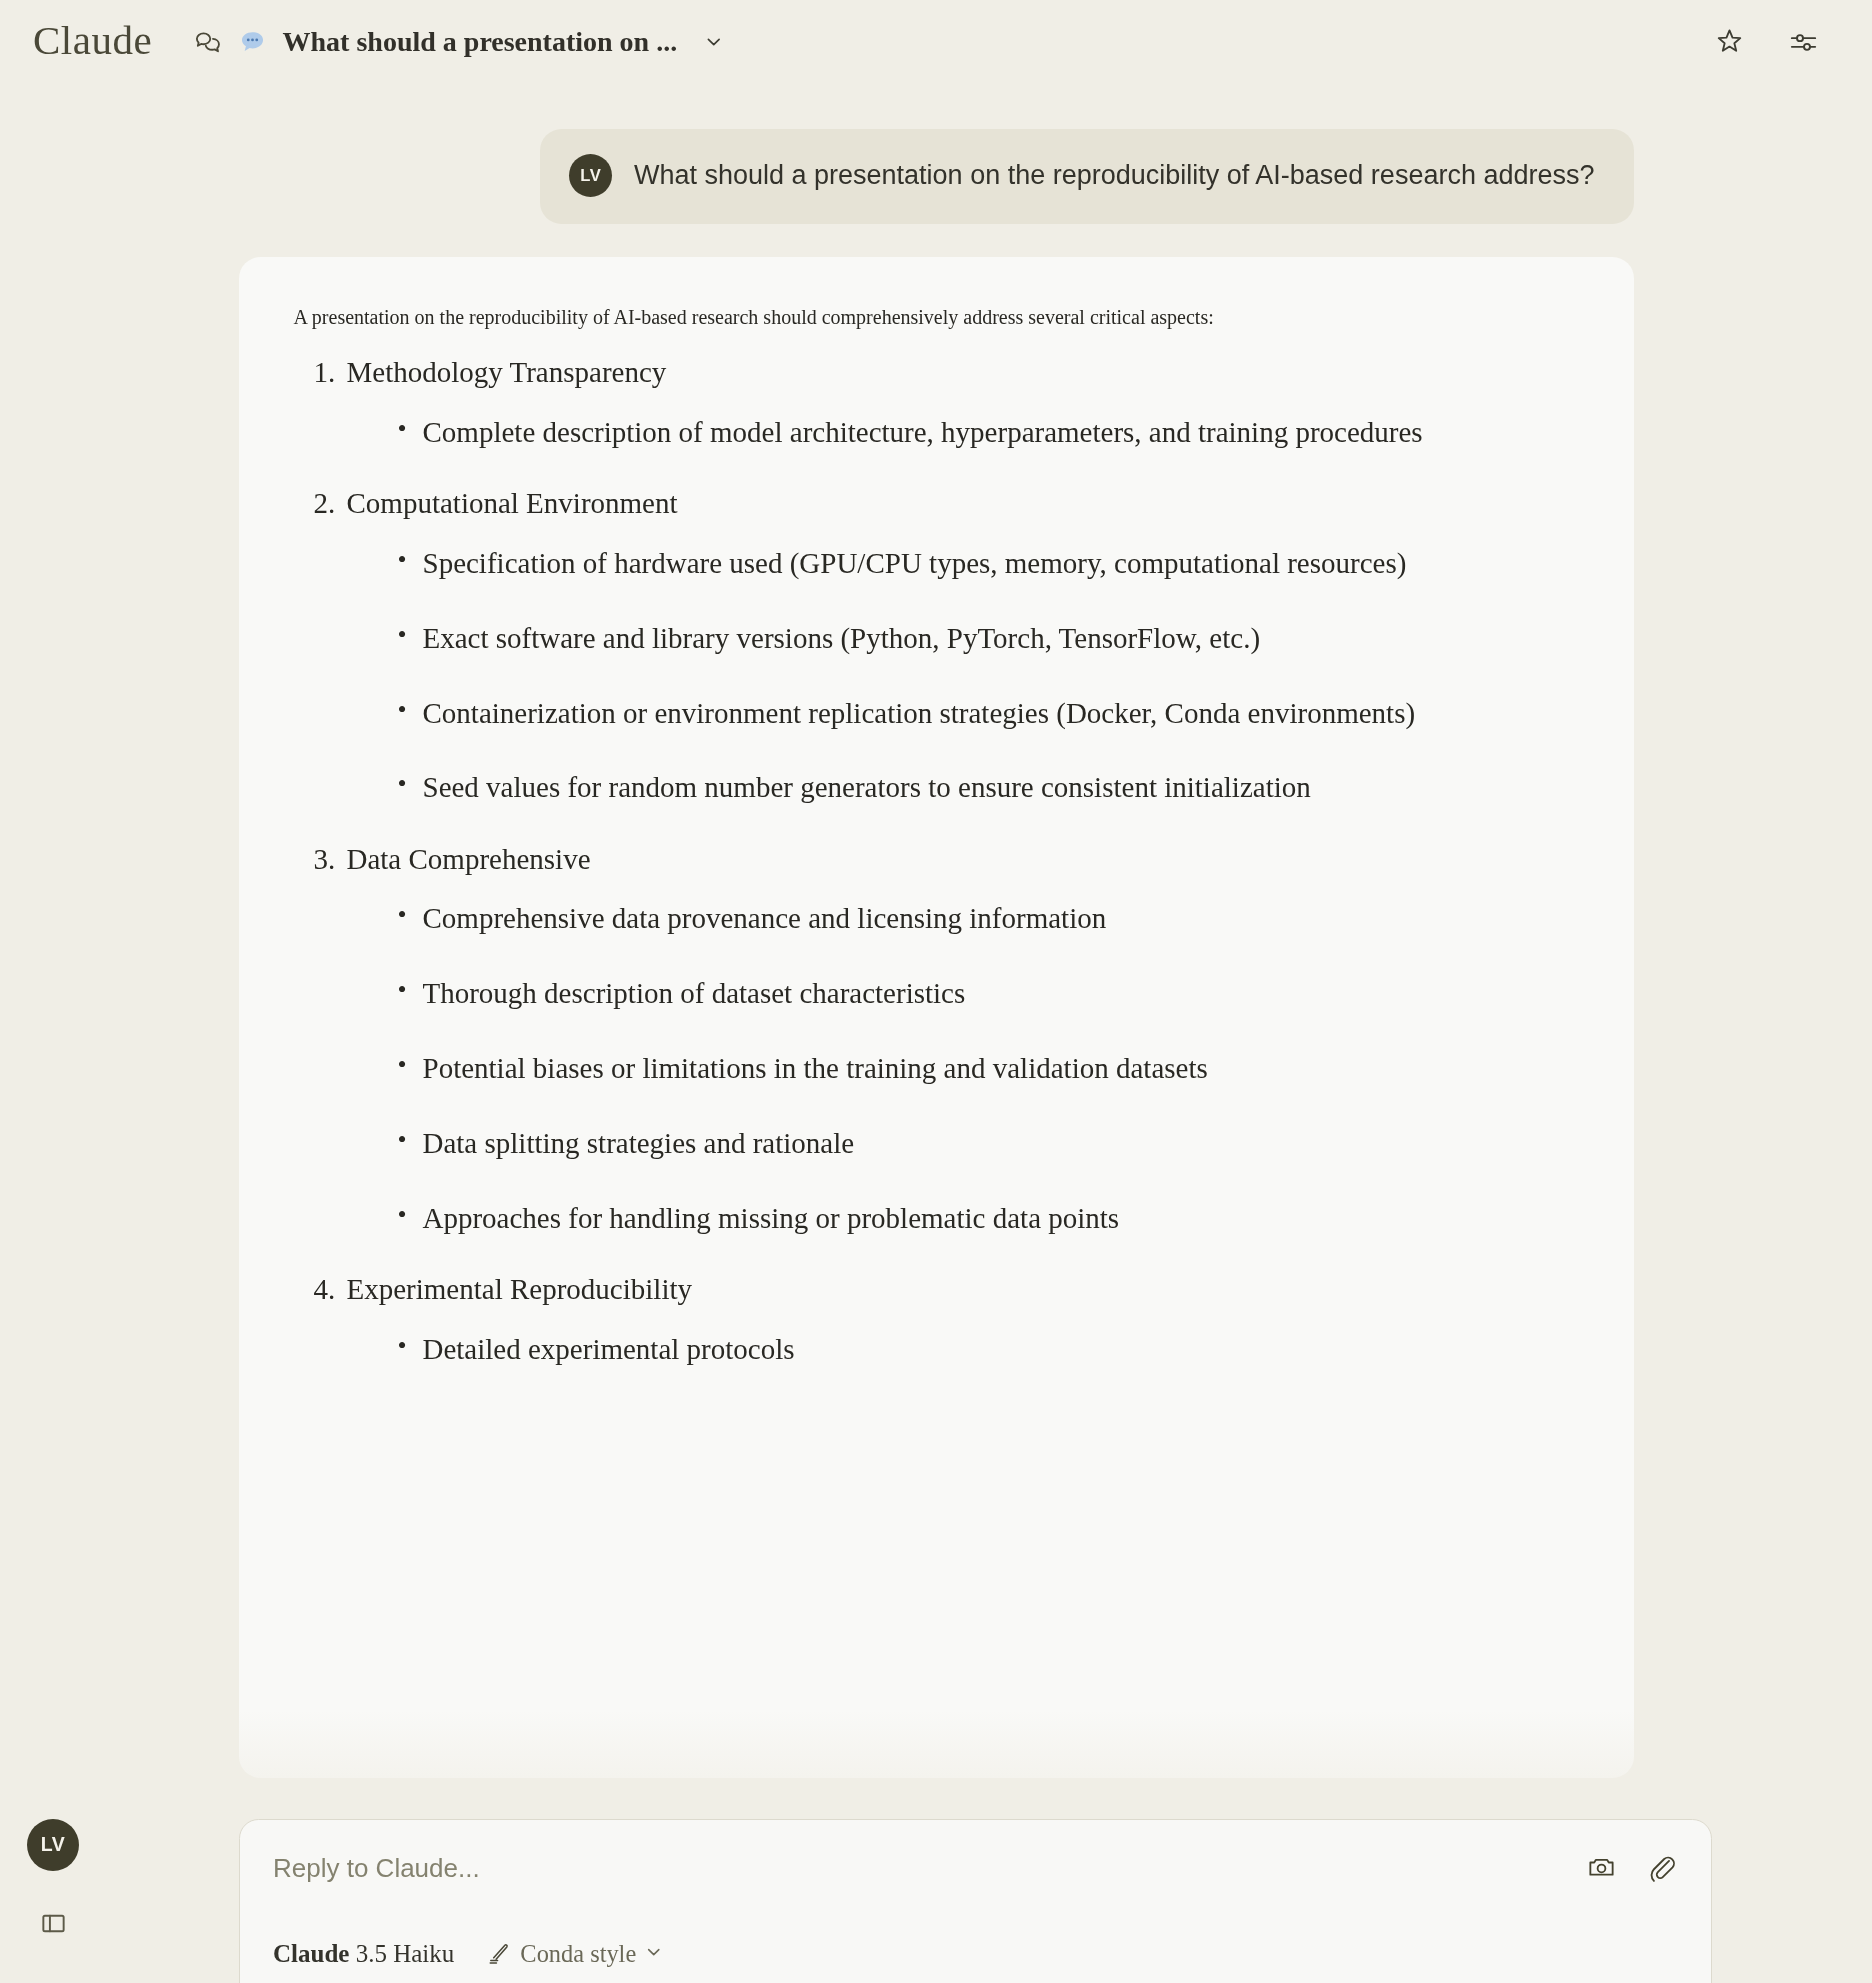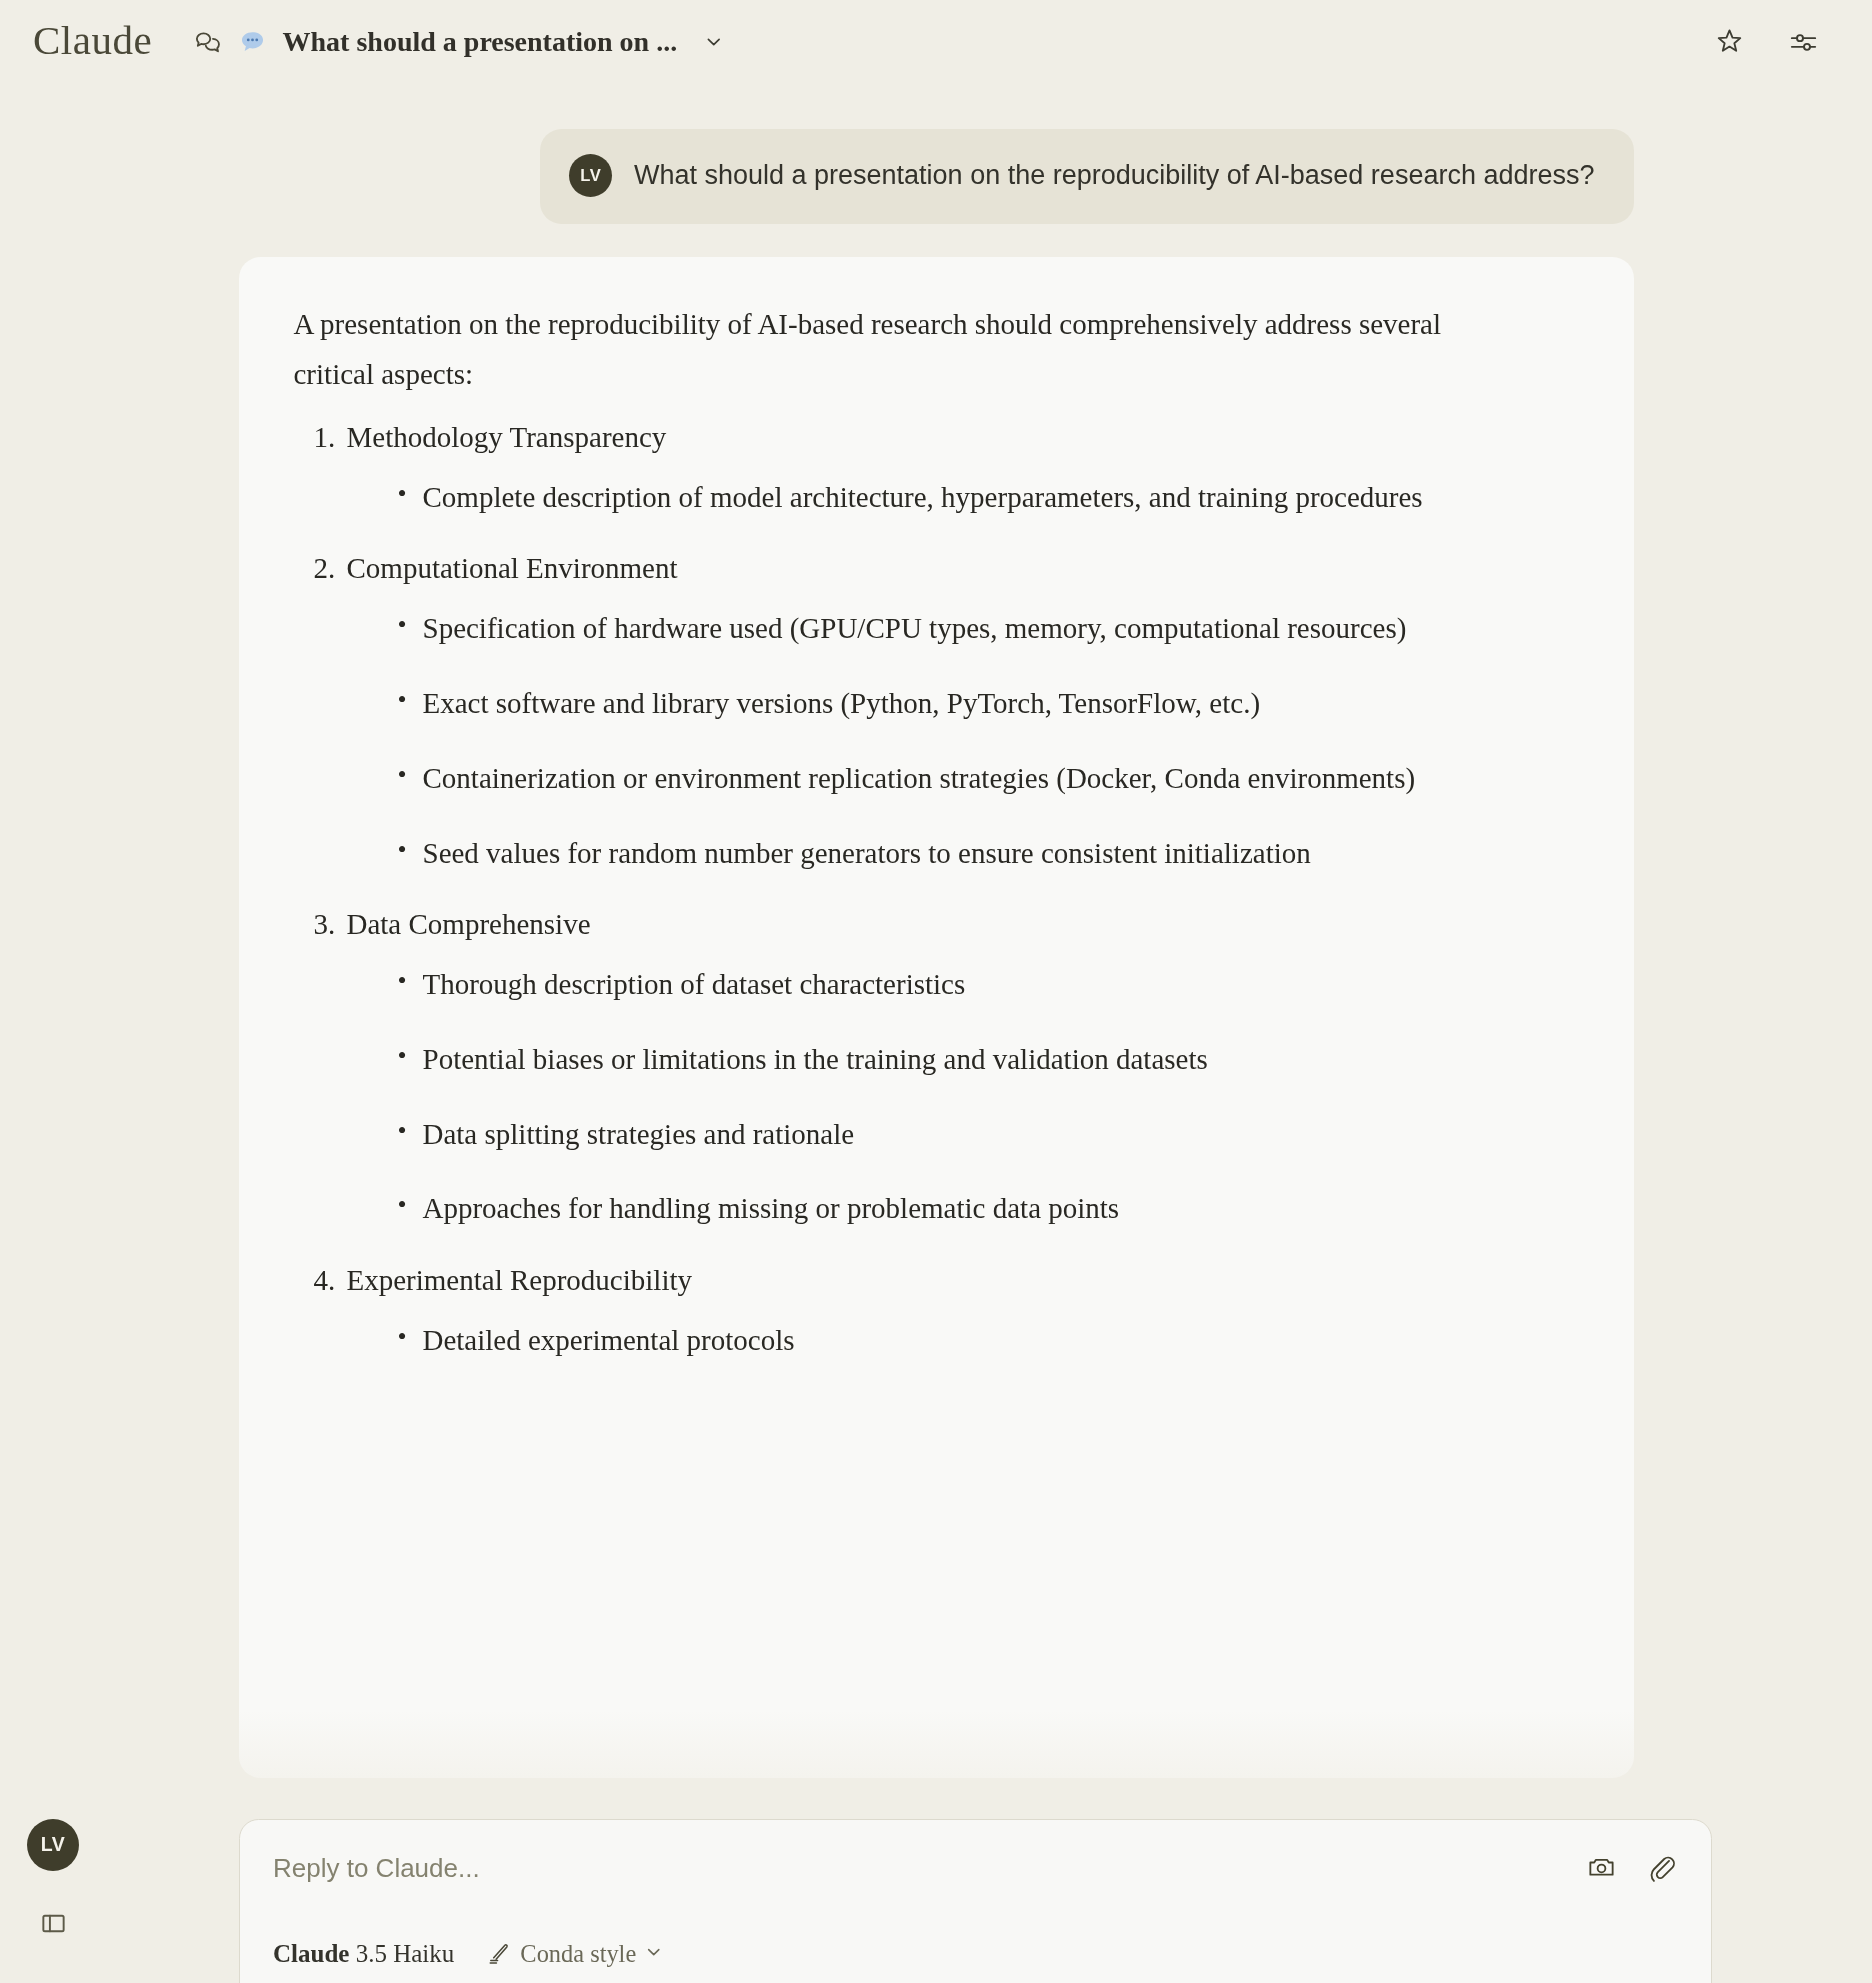--- a/index.html
+++ b/index.html
@@ -132,21 +132,21 @@
     background: #F9F9F7;
     border-radius: 21.5px;
     padding: 43px 55px 39px 55px;
     font-family: "Liberation Serif", serif;
     color: #292823;
     position: relative;
     min-height: 1521px;
   }
 
   .para {
-    font-size: 29px;
+    font-size: 20px;
     line-height: 1.72;
     max-width: 1185px;
     margin-bottom: 5.9px;
   }
 
   ol.sections {
     list-style: none;
     counter-reset: sec;
     margin-top: 13.7px;
   }
@@ -389,20 +389,21 @@
             <li>Specification of hardware used (GPU/CPU types, memory, computational resources)</li>
             <li>Exact software and library versions (Python, PyTorch, TensorFlow, etc.)</li>
             <li>Containerization or environment replication strategies (Docker, Conda environments)</li>
             <li>Seed values for random number generators to ensure consistent initialization</li>
           </ul>
         </li>
 
         <li>
           <div class="sec-title">Data Comprehensive</div>
           <ul class="bullets">
+            <li>Comprehensive data provenance and licensing information</li>
             <li>Thorough description of dataset characteristics</li>
             <li>Potential biases or limitations in the training and validation datasets</li>
             <li>Data splitting strategies and rationale</li>
             <li>Approaches for handling missing or problematic data points</li>
           </ul>
         </li>
 
         <li>
           <div class="sec-title">Experimental Reproducibility</div>
           <ul class="bullets">

